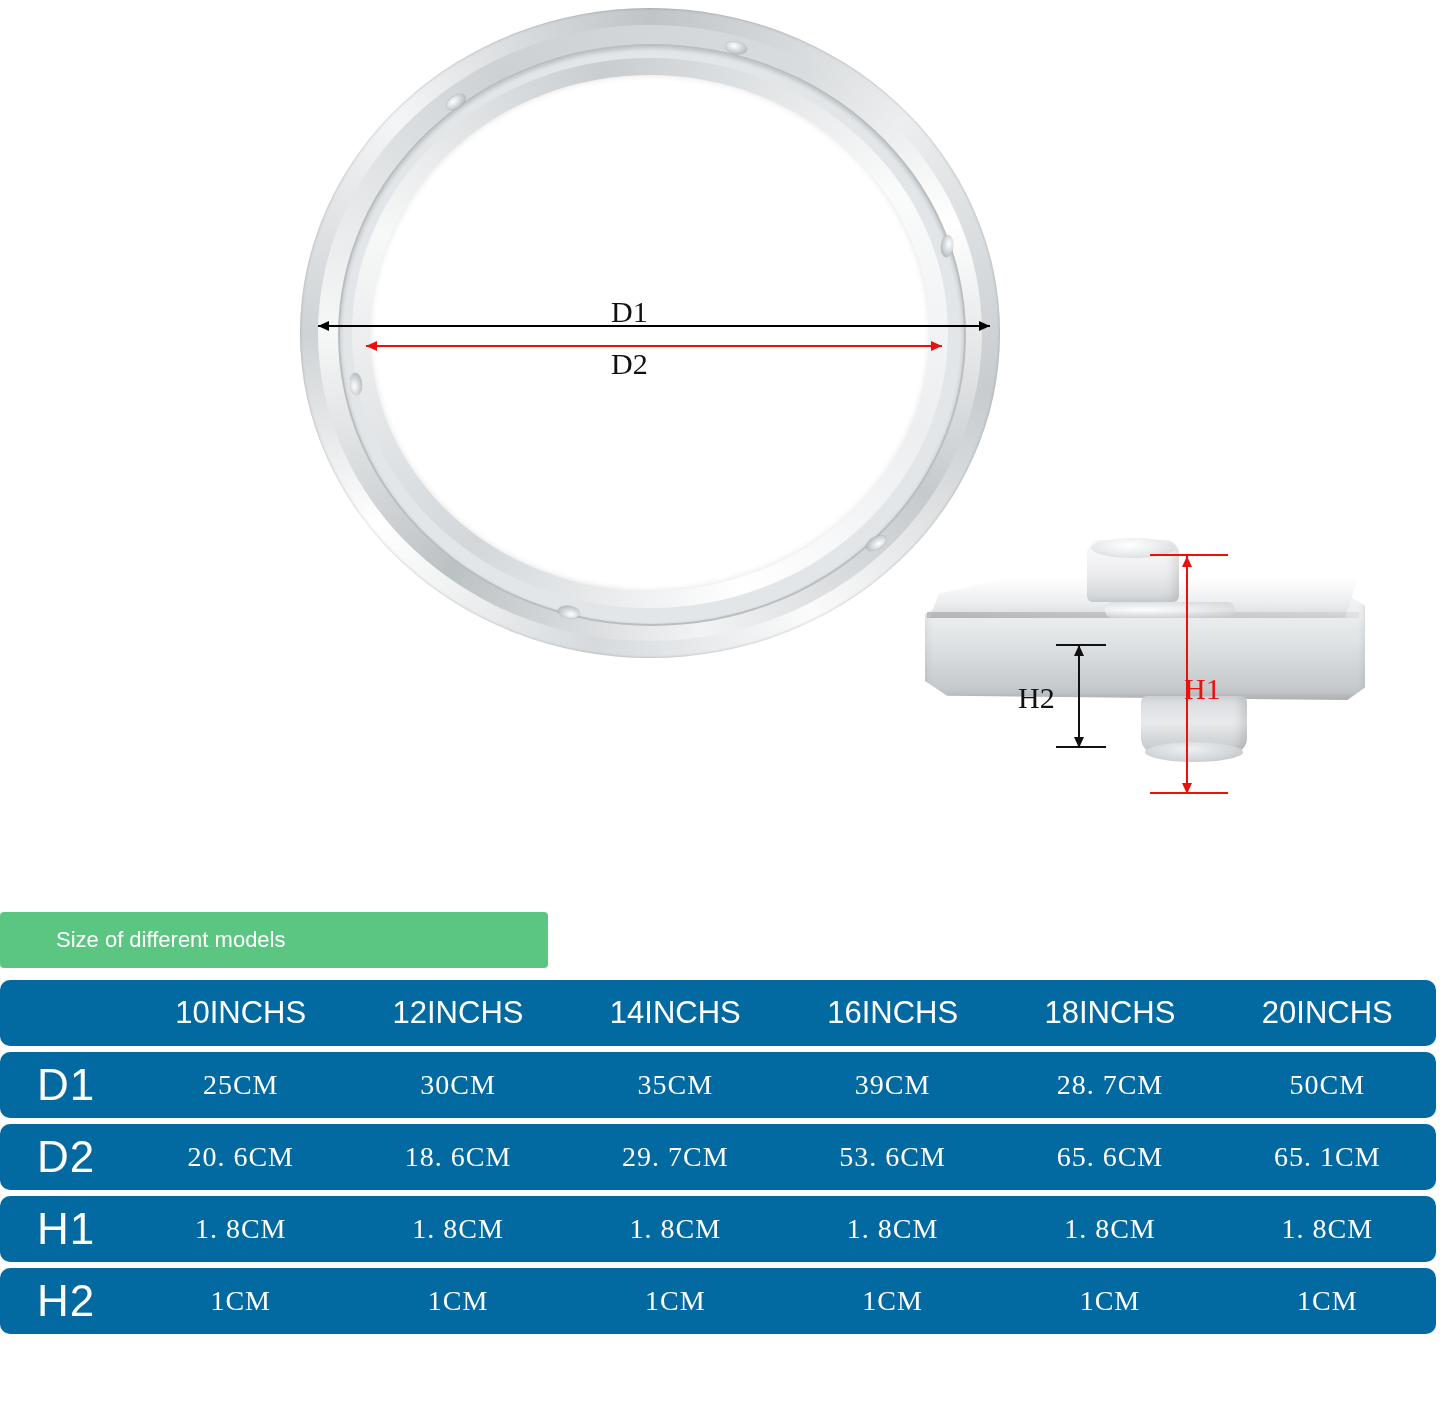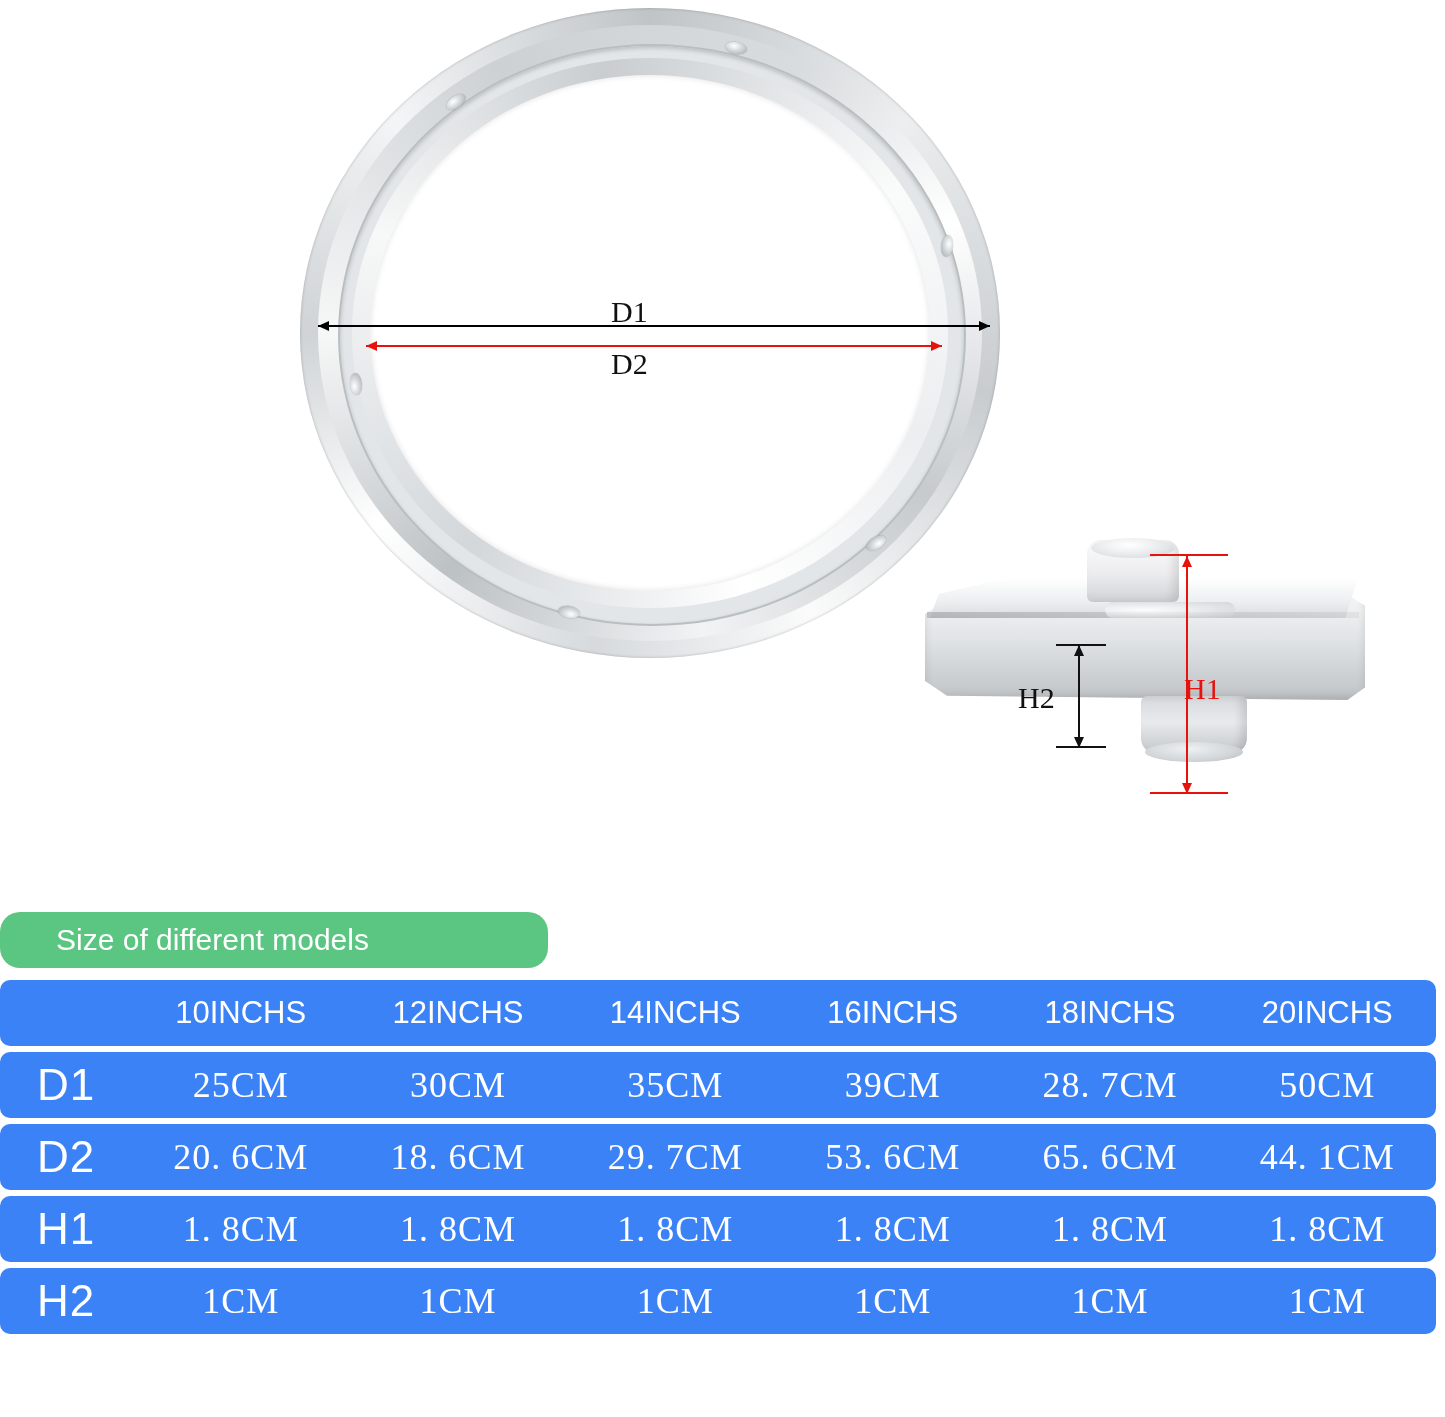--- a/index.html
+++ b/index.html
@@ -330,38 +330,38 @@
   #size-table {
     position: absolute;
     left: 0;
     top: 912px;
     width: 1436px;
   }
   .table-title {
     width: 548px;
     height: 56px;
     background: #5bc682;
-    border-radius: 20px;
+    border-radius: 4px;
     display: flex;
     align-items: center;
     padding-left: 56px;
     box-sizing: border-box;
-    font-size: 30px;
+    font-size: 22px;
     color: #ffffff;
     font-family: "Liberation Sans", sans-serif;
     margin-bottom: 6px;
   }
   table {
     border-collapse: separate;
     border-spacing: 0 6px;
     width: 1436px;
     table-layout: fixed;
   }
   td, th {
-    background: #3b82f6;
+    background: #0369a1;
     color: #ffffff;
     text-align: center;
     font-weight: normal;
     height: 66px;
     padding: 0;
   }
   .rowlabel {
     width: 132px;
     font-size: 44px;
     font-family: "Liberation Sans", sans-serif;
@@ -373,21 +373,21 @@
     border-radius: 10px 0 0 10px;
   }
   th.colhdr {
     font-size: 31px;
     font-family: "Liberation Sans", sans-serif;
   }
   th.colhdr:last-child, td.val:last-child {
     border-radius: 0 10px 10px 0;
   }
   td.val {
-    font-size: 36px;
+    font-size: 28px;
     font-family: "Liberation Serif", serif;
     letter-spacing: 1px;
   }
 </style>
 </head>
 <body>
 
 <div id="illustration">
 
   <div class="ring-wrap">
@@ -456,21 +456,21 @@
         <td class="val">28. 7CM</td>
         <td class="val">50CM</td>
       </tr>
       <tr>
         <td class="rowlabel">D2</td>
         <td class="val">20. 6CM</td>
         <td class="val">18. 6CM</td>
         <td class="val">29. 7CM</td>
         <td class="val">53. 6CM</td>
         <td class="val">65. 6CM</td>
-        <td class="val">44. 1CM</td>
+        <td class="val">65. 1CM</td>
       </tr>
       <tr>
         <td class="rowlabel">H1</td>
         <td class="val">1. 8CM</td>
         <td class="val">1. 8CM</td>
         <td class="val">1. 8CM</td>
         <td class="val">1. 8CM</td>
         <td class="val">1. 8CM</td>
         <td class="val">1. 8CM</td>
       </tr>

